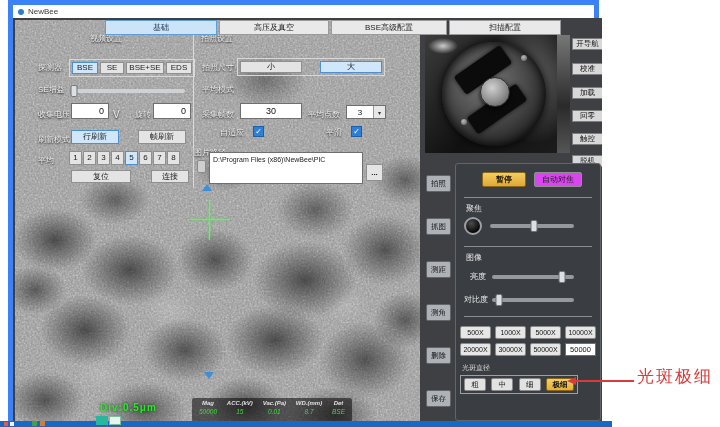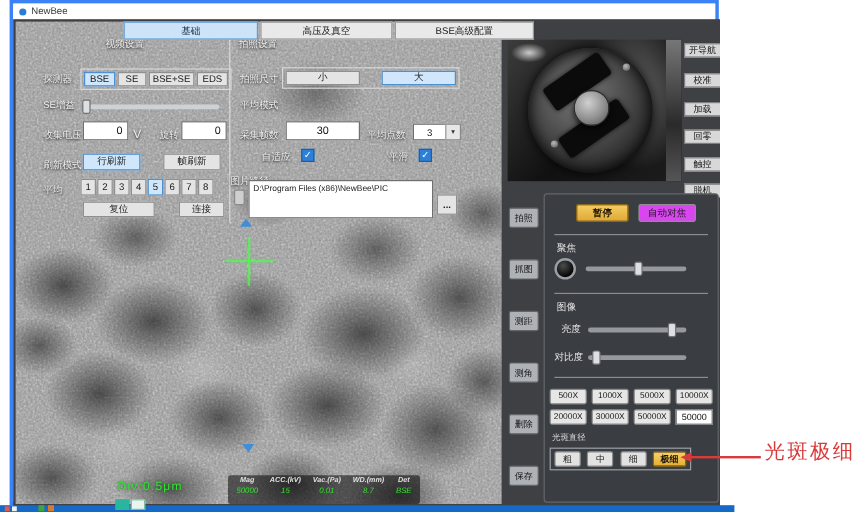--- a/index.html
+++ b/index.html
@@ -1,20 +1,20 @@
 <!DOCTYPE html>
 <html><head>
 <meta charset="utf-8">
 <style>
   *{box-sizing:border-box;margin:0;padding:0}
   body{background:#fff;font-family:"Liberation Sans",sans-serif}
   .stage{position:relative;width:720px;height:427px;background:#fff;overflow:hidden}
 
   
-  .app{position:absolute;left:8px;top:0;width:591px;height:421px;border:3px solid #3b82f6;background:#fff}
+  .app{position:absolute;left:8px;top:0;width:591px;height:421px;border:5px solid #3b82f6;background:#fff}
   .titlebar{position:absolute;left:0;top:0;right:0;height:13px;background:#fff;display:flex;align-items:center;gap:4px;padding-left:5px}
   .title-icon{width:6px;height:6px;border-radius:50%;background:#2a7fd4}
   .title-text{font-size:8px;color:#3a3a3a}
   .content{position:absolute;left:0;top:13px;width:589px;height:406px;background:#3e4043;overflow:hidden}
 
   
   .sem{position:absolute;left:2px;top:2px;width:405px;height:402px;background:#8f8f8f;overflow:hidden}
   .sem svg{position:absolute;left:0;top:0;width:100%;height:100%}
   .blobs{position:absolute;left:0;top:0;width:100%;height:100%;
     background:
@@ -70,21 +70,21 @@
   .ch{position:absolute;background:#54ff54;box-shadow:0 0 2px rgba(40,255,40,.9);z-index:4}
   .tri{position:absolute;width:0;height:0;z-index:4}
   .tri.up{border-left:5px solid transparent;border-right:5px solid transparent;border-bottom:7px solid #3f8fd6}
   .tri.down{border-left:5px solid transparent;border-right:5px solid transparent;border-top:7px solid #3f8fd6}
 
   
   .hud{position:absolute;left:179px;top:380px;width:160px;height:24px;background:rgba(8,8,8,.55);border-radius:2px;display:flex;justify-content:space-between;padding:2px 7px;z-index:5}
   .hud-col{display:flex;flex-direction:column;align-items:center;gap:2px}
   .hud-h{font-size:6px;font-style:italic;font-weight:bold;color:#e0e0e0}
   .hud-v{font-size:6.5px;font-style:italic;color:#35e02f}
-  .div-label{position:absolute;left:87px;top:384px;font-size:10px;font-weight:normal;color:#2be82b;letter-spacing:1px;text-shadow:0 0 3px rgba(0,60,0,.9);z-index:5}
+  .div-label{position:absolute;left:87px;top:384px;font-size:10px;font-weight:bold;color:#2be82b;letter-spacing:1px;text-shadow:0 0 3px rgba(0,60,0,.9);z-index:5}
 
   
   .camera{position:absolute;left:412px;top:17px;width:145px;height:118px;background:linear-gradient(135deg,#3c3c3c,#111 55%,#1d1d1d);overflow:hidden;z-index:3}
   .cam-glow{position:absolute;right:-12px;top:-22px;width:95px;height:130px;background:radial-gradient(closest-side,rgba(170,170,170,.55),rgba(0,0,0,0))}
   .cam-spark{position:absolute;left:3px;top:3px;width:30px;height:16px;background:radial-gradient(closest-side,rgba(255,255,255,.75),rgba(255,255,255,0))}
   .cam-rail{position:absolute;right:0;top:0;width:13px;height:118px;background:linear-gradient(180deg,#777,#2a2a2a 60%,#555)}
   .stage-disc{position:absolute;left:17px;top:7px;width:104px;height:104px;border-radius:50%;background:radial-gradient(circle at 42% 38%,#7a7a7a,#4a4a4a 45%,#242424 78%,#141414);box-shadow:0 0 10px rgba(0,0,0,.9), inset 0 0 12px #000}
   .clamp{position:absolute;background:#0b0b0b;border-radius:3px;box-shadow:0 0 4px rgba(0,0,0,.8)}
   .pillar{position:absolute;left:55px;top:42px;width:30px;height:30px;border-radius:50%;background:radial-gradient(circle at 40% 35%,#d0d0d0,#8f8f8f 55%,#4f4f4f);border:1px solid #2c2c2c;box-shadow:0 2px 5px rgba(0,0,0,.8)}
   .screw{position:absolute;width:6px;height:6px;border-radius:50%;background:radial-gradient(circle at 40% 35%,#bbb,#555)}
@@ -143,20 +143,21 @@
           </filter>
           <rect width="100%" height="100%" filter="url(#nf)"></rect>
         </svg>
         <div class="blobs"></div>
       </div>
 
       <div class="tabs">
         <div class="tab active" style="width:112px">基础</div>
         <div class="tab" style="width:110px">高压及真空</div>
         <div class="tab" style="width:116px">BSE高级配置</div>
+        <div class="tab" style="width:112px">扫描配置</div>
       </div>
 
       <div class="ol" style="left:77px;top:17px">视频设置</div>
       <div class="vdivider"></div>
 
       <div class="ol" style="left:25px;top:46px">探测器</div>
       <div class="grp" style="left:56px;top:41px;height:18px">
         <div class="btn sel" style="width:26px;height:12px">BSE</div>
         <div class="btn" style="width:24px;height:12px">SE</div>
         <div class="btn" style="width:38px;height:12px">BSE+SE</div>

